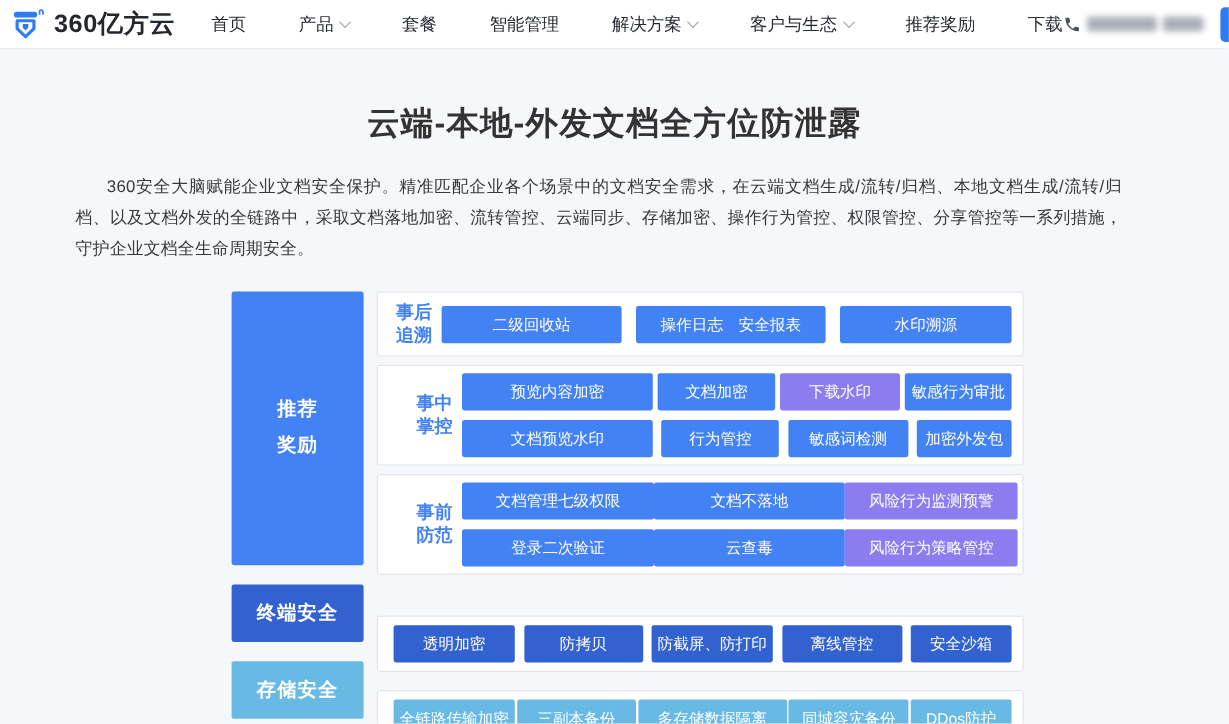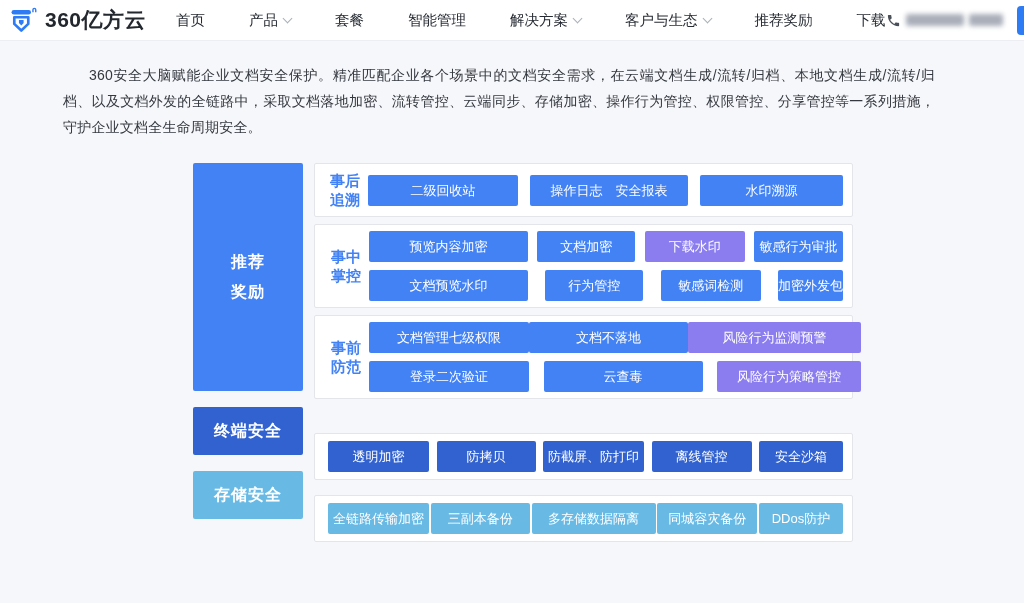--- a/index.html
+++ b/index.html
@@ -25,21 +25,21 @@
 
   
   .diagram{display:flex;margin:23px 0 0 193px}
   .col-left{width:110px;display:flex;flex-direction:column;flex-shrink:0}
   .side-box{border-radius:2px;color:#fff;font-weight:700;font-size:16px;display:flex;align-items:center;justify-content:center;text-align:center;letter-spacing:1px}
   .side-box.app{height:228px}
   .side-box.app .wrap2{width:38px;line-height:30px}
   .side-box.small{height:48px;margin-top:16px}
   .col-right{width:539px;margin-left:11px;display:flex;flex-direction:column}
   .group{background:#fff;border:1px solid #e3e5ea;border-radius:2px;display:flex;align-items:center;padding:7px 9px 7px 0}
-  .group.tall{padding:6px 9px 6px 1px}
+  .group.tall{padding:6px 9px 6px 17px}
   .group + .group{margin-top:7px}
   .group.gap-big{margin-top:34px}
   .group.gap-mid{margin-top:15px}
   .group-label{width:53px;padding-left:15px;flex-shrink:0;color:var(--blue);font-size:15px;font-weight:700;line-height:19px}
   .group-label .wrap2{display:block;width:32px}
   .rows{flex:1;display:flex;flex-direction:column;gap:8px}
   .row{display:flex;justify-content:space-between}
   .pad-left{padding-left:13px}
   .btn{height:31px;line-height:31px;border-radius:2px;color:#fff;font-size:13px;text-align:center;overflow:hidden;white-space:nowrap;flex-shrink:0}
 
@@ -103,20 +103,21 @@
       </span>
       <span class="blur-bar" style="width:58px;height:12px"></span>
       <span class="blur-bar" style="width:34px;height:12px"></span>
     </div>
     <button class="register-btn">立即注册</button>
     <a class="login-link">登录</a>
   </div>
 </header>
 
 <main>
+  <h1 class="hero-title">云端-本地-外发文档全方位防泄露</h1>
   <p class="hero-desc">360安全大脑赋能企业文档安全保护。精准匹配企业各个场景中的文档安全需求，在云端文档生成/流转/归档、本地文档生成/流转/归档、以及文档外发的全链路中，采取文档落地加密、流转管控、云端同步、存储加密、操作行为管控、权限管控、分享管控等一系列措施，守护企业文档全生命周期安全。</p>
 
   <section class="diagram">
 
     <div class="col-left">
       <div class="side-box app" data-color="blue">
         <span class="wrap2">推荐奖励</span>
       </div>
       <div class="side-box small" data-color="dark">
         <span>终端安全</span>
@@ -149,34 +150,34 @@
           <div class="row">
             <div class="btn" style="width:159px" data-color="blue">预览内容加密</div>
             <div class="btn" style="width:98px" data-color="blue">文档加密</div>
             <div class="btn" style="width:100px" data-color="purple">下载水印</div>
             <div class="btn" style="width:89px" data-color="blue">敏感行为审批</div>
           </div>
           <div class="row">
             <div class="btn" style="width:159px" data-color="blue">文档预览水印</div>
             <div class="btn" style="width:98px" data-color="blue">行为管控</div>
             <div class="btn" style="width:100px" data-color="blue">敏感词检测</div>
-            <div class="btn" style="width:65px" data-color="blue">加密外发包</div>
+            <div class="btn" style="width:79px" data-color="blue">加密外发包</div>
           </div>
         </div>
       </div>
 
       <div class="group tall">
         <div class="group-label">
             <span class="wrap2">事前防范</span>
           </div>
         <div class="rows">
           <div class="row">
             <div class="btn" style="width:160px" data-color="blue">文档管理七级权限</div>
             <div class="btn" style="width:159px" data-color="blue">文档不落地</div>
-            <div class="btn" style="width:173px" data-color="purple">风险行为监测预警</div>
+            <div class="btn" style="width:144px" data-color="purple">风险行为监测预警</div>
           </div>
           <div class="row">
             <div class="btn" style="width:160px" data-color="blue">登录二次验证</div>
             <div class="btn" style="width:159px" data-color="blue">云查毒</div>
             <div class="btn" style="width:144px" data-color="purple">风险行为策略管控</div>
           </div>
         </div>
       </div>
 
       <div class="group gap-big">

